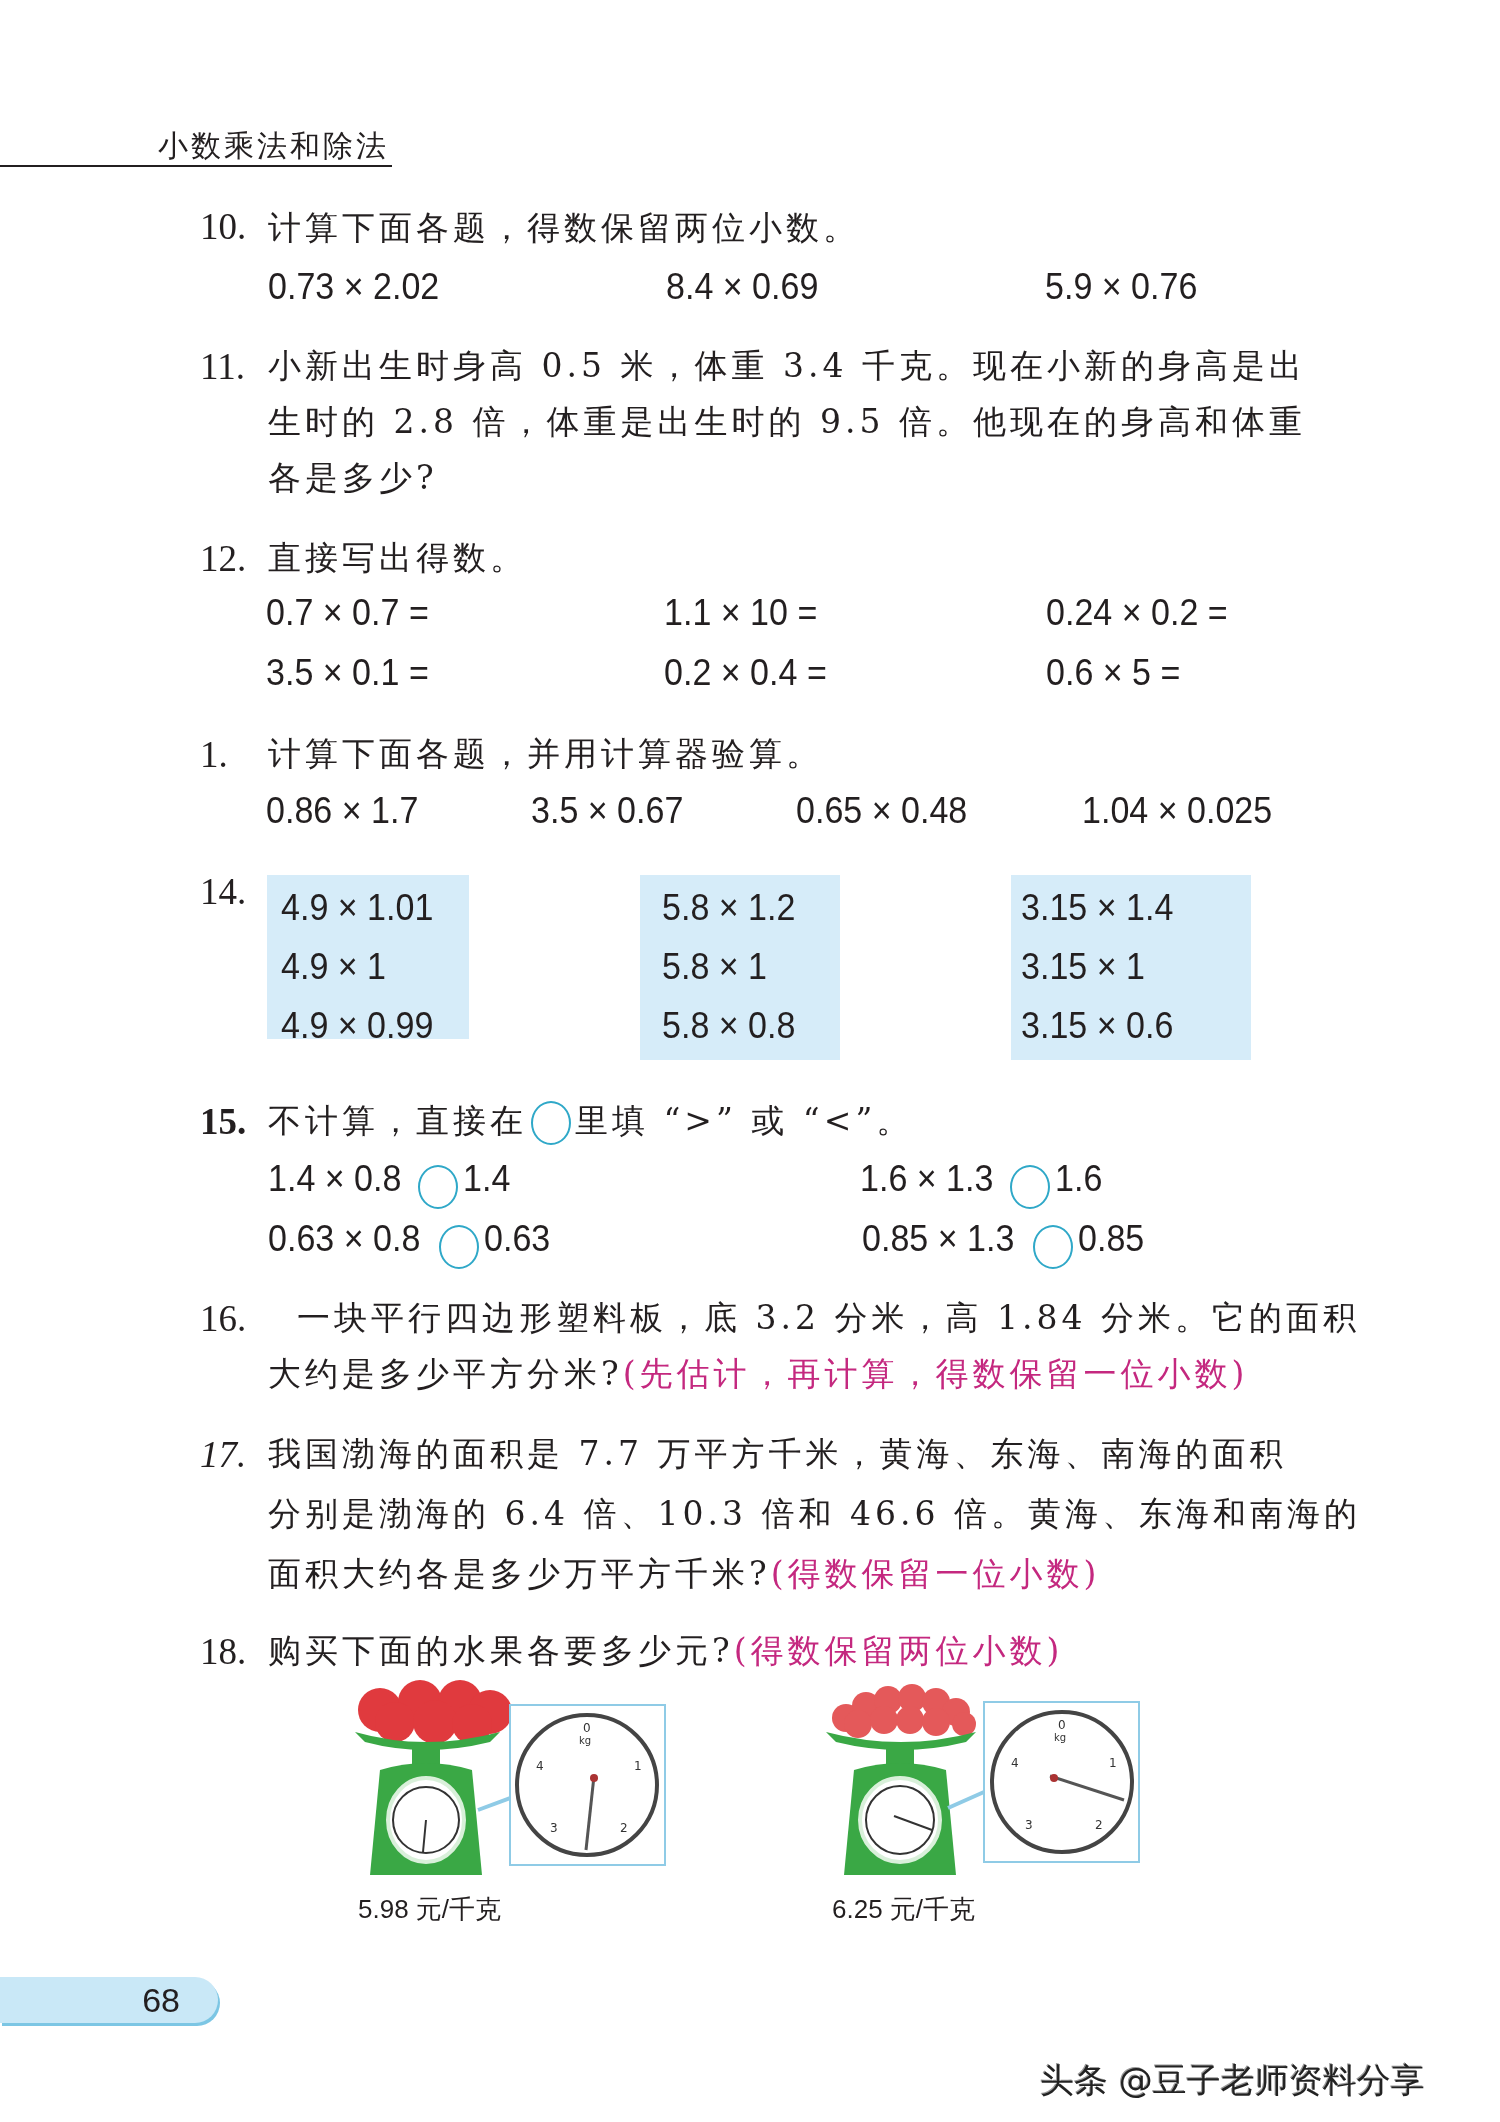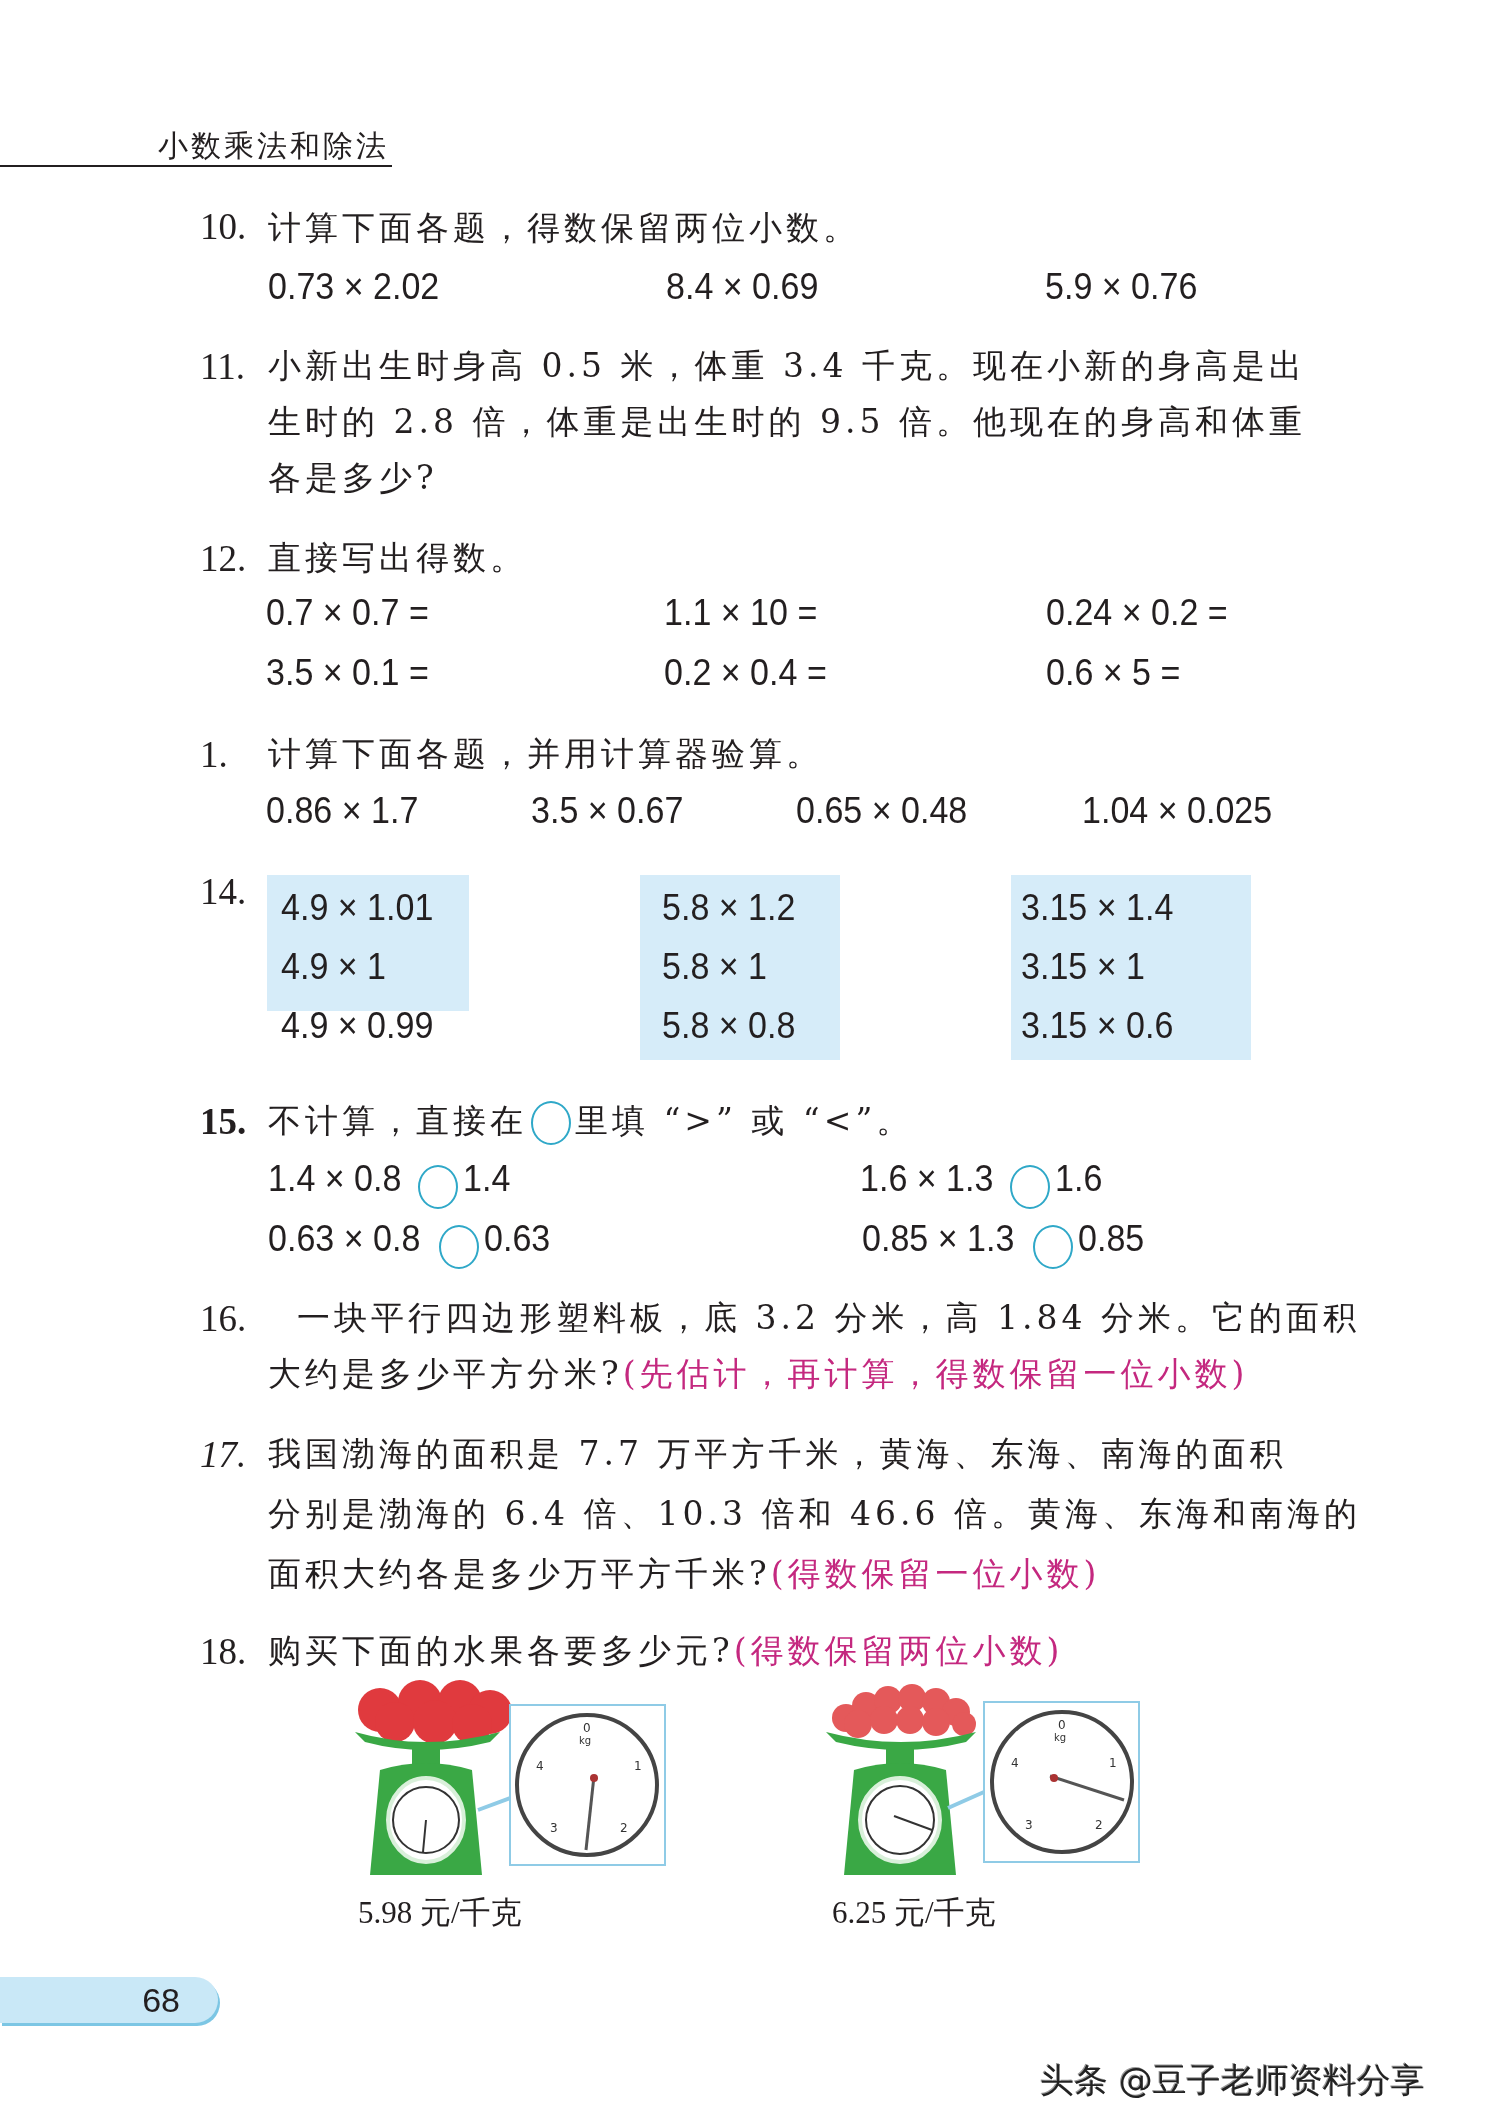--- a/index.html
+++ b/index.html
@@ -10,21 +10,21 @@
   .header-rule { left: 0; top: 165px; width: 392px; height: 2px; background: #231f20; }
   .qnum { font-family: "Liberation Serif", "DejaVu Serif", serif; font-size: 37px; }
   .qtext { font-size: 33px; letter-spacing: 4px; line-height: 56px; }
   .expr { font-family: "Liberation Sans", "DejaVu Sans", sans-serif; font-size: 37px; white-space: nowrap; transform: scaleX(0.92); transform-origin: left center; }
   .pink { color: #c4287f; }
   .box { background: #d6ecf9; }
   .circle { display: inline-block; width: 40px; height: 44px; border: 2.5px solid #2fa8c8; border-radius: 50%; vertical-align: middle; box-sizing: border-box; }
   .pagetab { left: 0; top: 1977px; width: 218px; height: 46px; background: #c9e8f7; border-radius: 0 24px 24px 0; box-shadow: 2px 3px 0 #7cc6e4; }
   .pagenum { right: 38px; top: 4px; font-size: 34px; font-family: "Liberation Sans", "DejaVu Sans", sans-serif; }
   .watermark { left: 1040px; top: 2058px; font-size: 34px; font-family: "DejaVu Sans", sans-serif; color: #222; text-shadow: 1px 1px 0 #fff, -1px -1px 0 #999; }
-  .price { font-size: 31px; font-family: Liberation Serif, serif; }
+  .price { font-size: 26px; font-family: Liberation Sans, sans-serif; }
 </style>
 </head>
 <body>
 
 <div class="abs header-title">小数乘法和除法</div>
 <div class="abs header-rule"></div>
 
 <div class="abs qnum" style="left:200px;top:205px;">10.</div>
 <div class="abs qtext" style="left:268px;top:200px;">计算下面各题，得数保留两位小数。</div>
 <div class="abs expr" style="left:268px;top:266px;">0.73 × 2.02</div>
@@ -46,21 +46,21 @@
 <div class="abs expr" style="left:1046px;top:652px;">0.6 × 5 =</div>
 
 <div class="abs qnum" style="left:200px;top:733px;">1.</div>
 <div class="abs qtext" style="left:268px;top:726px;">计算下面各题，并用计算器验算。</div>
 <div class="abs expr" style="left:266px;top:790px;">0.86 × 1.7</div>
 <div class="abs expr" style="left:531px;top:790px;">3.5 × 0.67</div>
 <div class="abs expr" style="left:796px;top:790px;">0.65 × 0.48</div>
 <div class="abs expr" style="left:1082px;top:790px;">1.04 × 0.025</div>
 
 <div class="abs qnum" style="left:200px;top:870px;">14.</div>
-<div class="abs box" style="left:267px;top:875px;width:202px;height:136px;">
+<div class="abs box" style="left:267px;top:875px;width:202px;height:164px;">
   <div class="abs expr" style="left:14px;top:12px;">4.9 × 1.01</div>
   <div class="abs expr" style="left:14px;top:71px;">4.9 × 1</div>
   <div class="abs expr" style="left:14px;top:130px;">4.9 × 0.99</div>
 </div>
 <div class="abs box" style="left:640px;top:875px;width:200px;height:185px;">
   <div class="abs expr" style="left:22px;top:12px;">5.8 × 1.2</div>
   <div class="abs expr" style="left:22px;top:71px;">5.8 × 1</div>
   <div class="abs expr" style="left:22px;top:130px;">5.8 × 0.8</div>
 </div>
 <div class="abs box" style="left:1011px;top:875px;width:240px;height:185px;">

